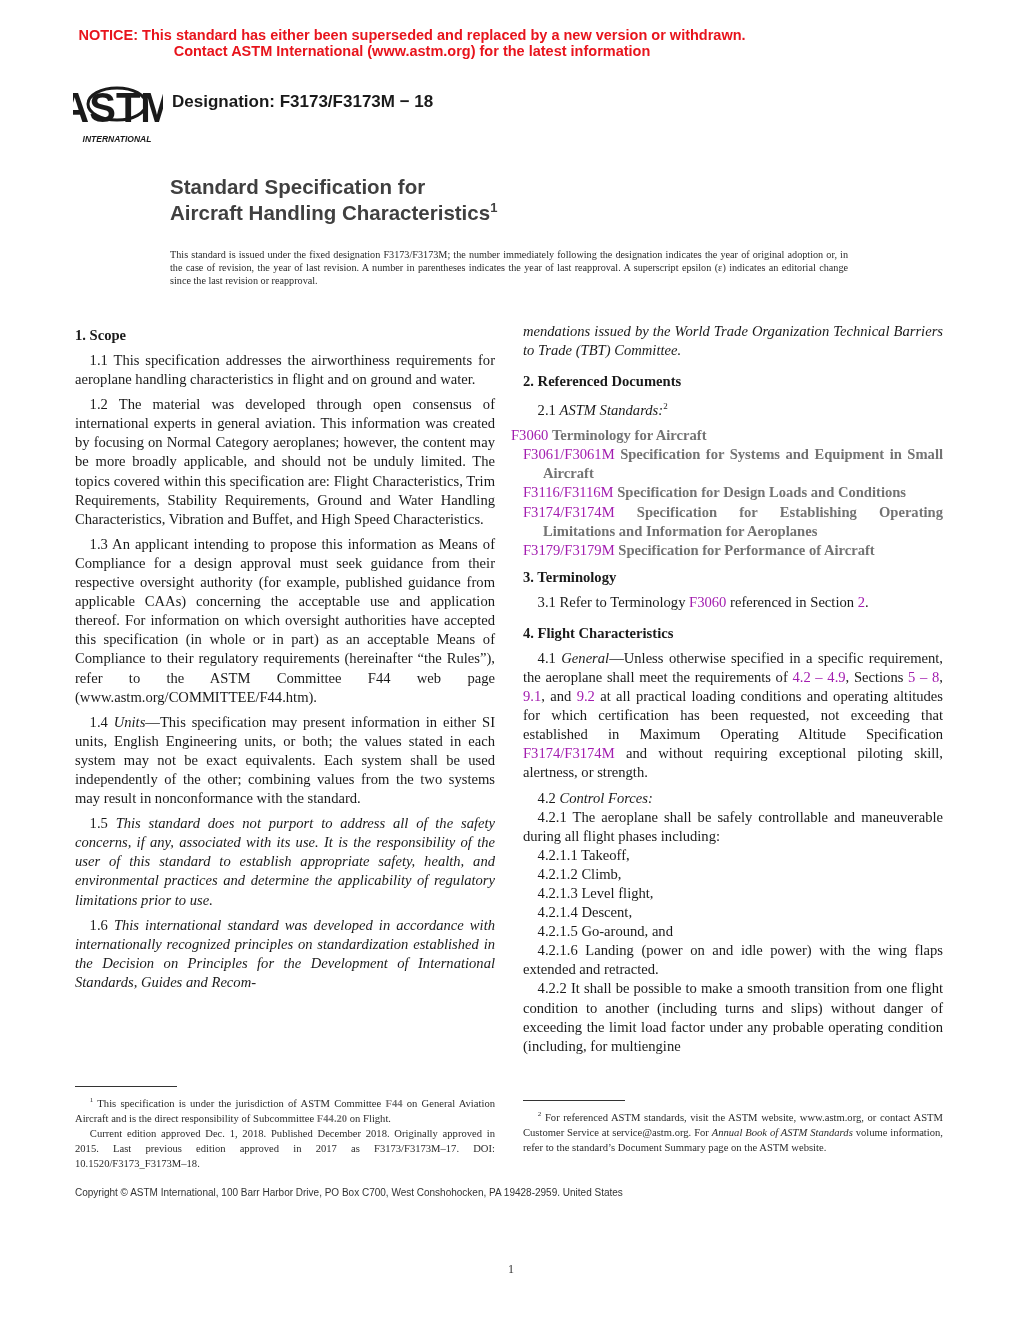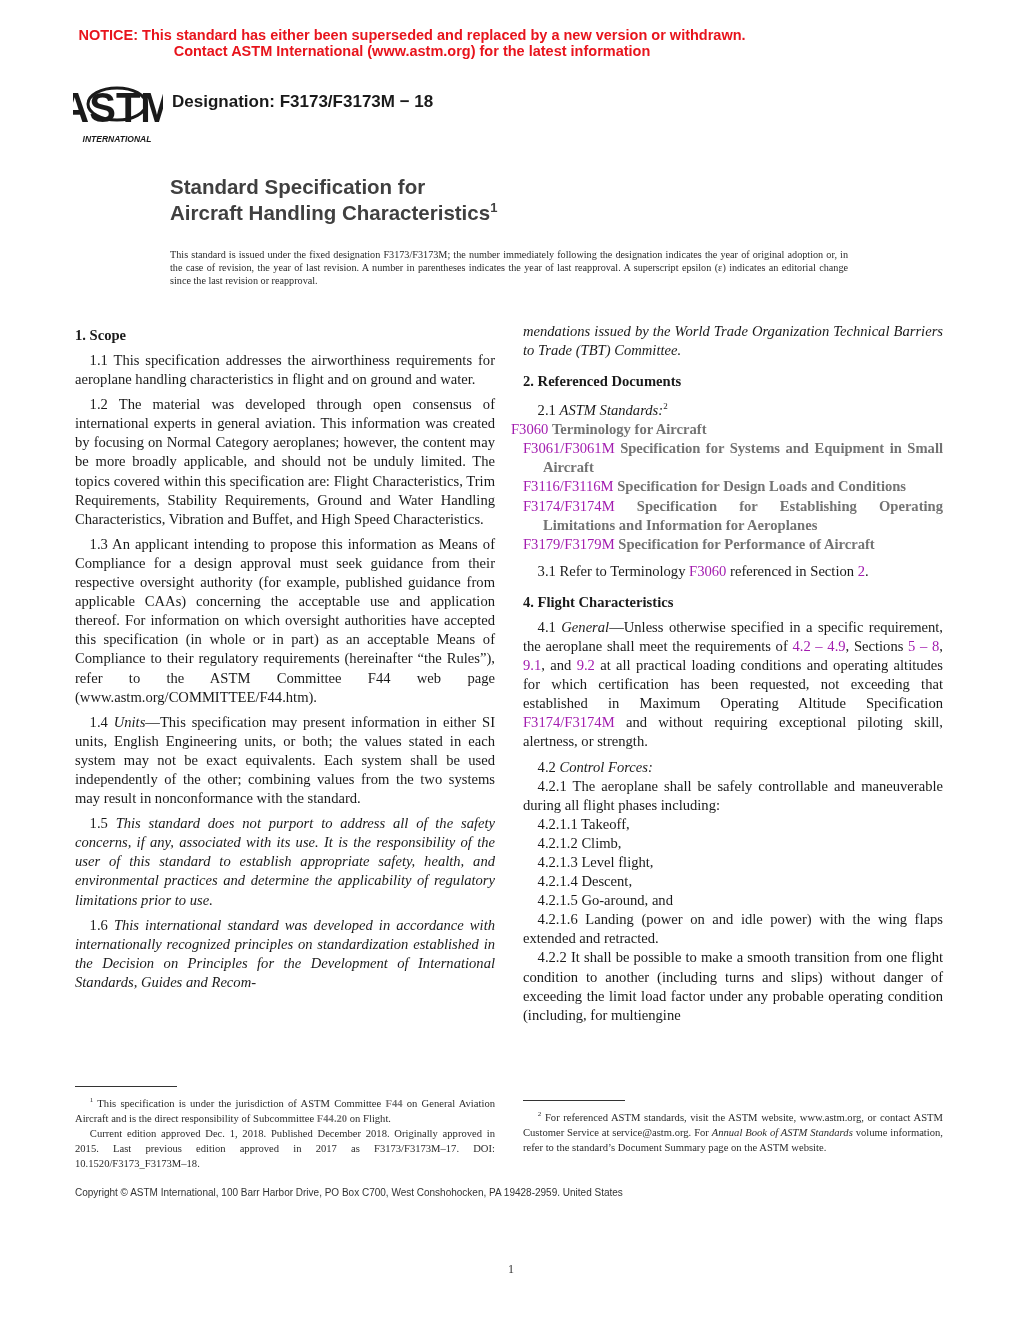--- a/index.html
+++ b/index.html
@@ -61,29 +61,30 @@
   <p>1.3  An applicant intending to propose this information as Means of Compliance for a design approval must seek guidance from their respective oversight authority (for example, published guidance from applicable CAAs) concerning the acceptable use and application thereof. For information on which oversight authorities have accepted this specification (in whole or in part) as an acceptable Means of Compliance to their regulatory requirements (hereinafter “the Rules”), refer to the ASTM Committee F44 web page (www.astm.org/COMMITTEE/F44.htm).</p>
   <p><span>1.4 </span><em>Units</em><span>—This specification may present information in either SI units, English Engineering units, or both; the values stated in each system may not be exact equivalents. Each system shall be used independently of the other; combining values from the two systems may result in nonconformance with the standard.</span></p>
   <p><span>1.5 </span><em>This standard does not purport to address all of the safety concerns, if any, associated with its use. It is the responsibility of the user of this standard to establish appropriate safety, health, and environmental practices and determine the applicability of regulatory limitations prior to use.</em></p>
   <p class="tight"><span>1.6 </span><em>This international standard was developed in accordance with internationally recognized principles on standardization established in the Decision on Principles for the Development of International Standards, Guides and Recom-</em></p>
 </div>
 
 <div class="col right">
   <p class="noind" style="margin-bottom:12px;"><em>mendations issued by the World Trade Organization Technical Barriers to Trade (TBT) Committee.</em></p>
 
   <h2>2.  Referenced Documents</h2>
-  <p class="tight" style="margin-bottom:0;"><span>2.1 </span><em>ASTM Standards:</em><sup style="font-size:9px;">2</sup></p>
+  <p class="tight" style="margin-bottom:6px;"><span>2.1 </span><em>ASTM Standards:</em><sup style="font-size:9px;">2</sup></p>
   <div style="margin-bottom:8px;">
     <div class="refitem" style="padding-left:20px;text-indent:-20px;margin-left:-12px;"><span class="ref">F3060</span> <span class="lnk">Terminology for Aircraft</span></div>
     <div class="refitem" style="padding-left:32px;text-indent:-20px;margin-left:-12px;"><span class="ref">F3061/F3061M</span> <span class="lnk">Specification for Systems and Equipment in Small Aircraft</span></div>
     <div class="refitem" style="padding-left:32px;text-indent:-20px;margin-left:-12px;"><span class="ref">F3116/F3116M</span> <span class="lnk">Specification for Design Loads and Conditions</span></div>
     <div class="refitem" style="padding-left:32px;text-indent:-20px;margin-left:-12px;"><span class="ref">F3174/F3174M</span> <span class="lnk">Specification for Establishing Operating Limitations and Information for Aeroplanes</span></div>
     <div class="refitem" style="padding-left:32px;text-indent:-20px;margin-left:-12px;"><span class="ref">F3179/F3179M</span> <span class="lnk">Specification for Performance of Aircraft</span></div>
   </div>
 
+  <h2>3.  Terminology</h2>
   <p style="margin-bottom:12px;"><span>3.1  Refer to Terminology </span><span class="ref">F3060</span><span> referenced in Section </span><span class="ref">2</span><span>.</span></p>
 
   <h2>4.  Flight Characteristics</h2>
   <p><span>4.1 </span><em>General</em><span>—Unless otherwise specified in a specific requirement, the aeroplane shall meet the requirements of </span><span class="ref">4.2 – 4.9</span><span>, Sections </span><span class="ref">5 – 8</span><span>, </span><span class="ref">9.1</span><span>, and </span><span class="ref">9.2</span><span> at all practical loading conditions and operating altitudes for which certification has been requested, not exceeding that established in Maximum Operating Altitude Specification </span><span class="ref">F3174/F3174M</span><span> and without requiring exceptional piloting skill, alertness, or strength.</span></p>
   <p class="sub"><span>4.2 </span><em>Control Forces:</em></p>
   <p class="sub">4.2.1  The aeroplane shall be safely controllable and maneuverable during all flight phases including:</p>
   <p class="sub">4.2.1.1  Takeoff,</p>
   <p class="sub">4.2.1.2  Climb,</p>
   <p class="sub">4.2.1.3  Level flight,</p>
   <p class="sub">4.2.1.4  Descent,</p>

